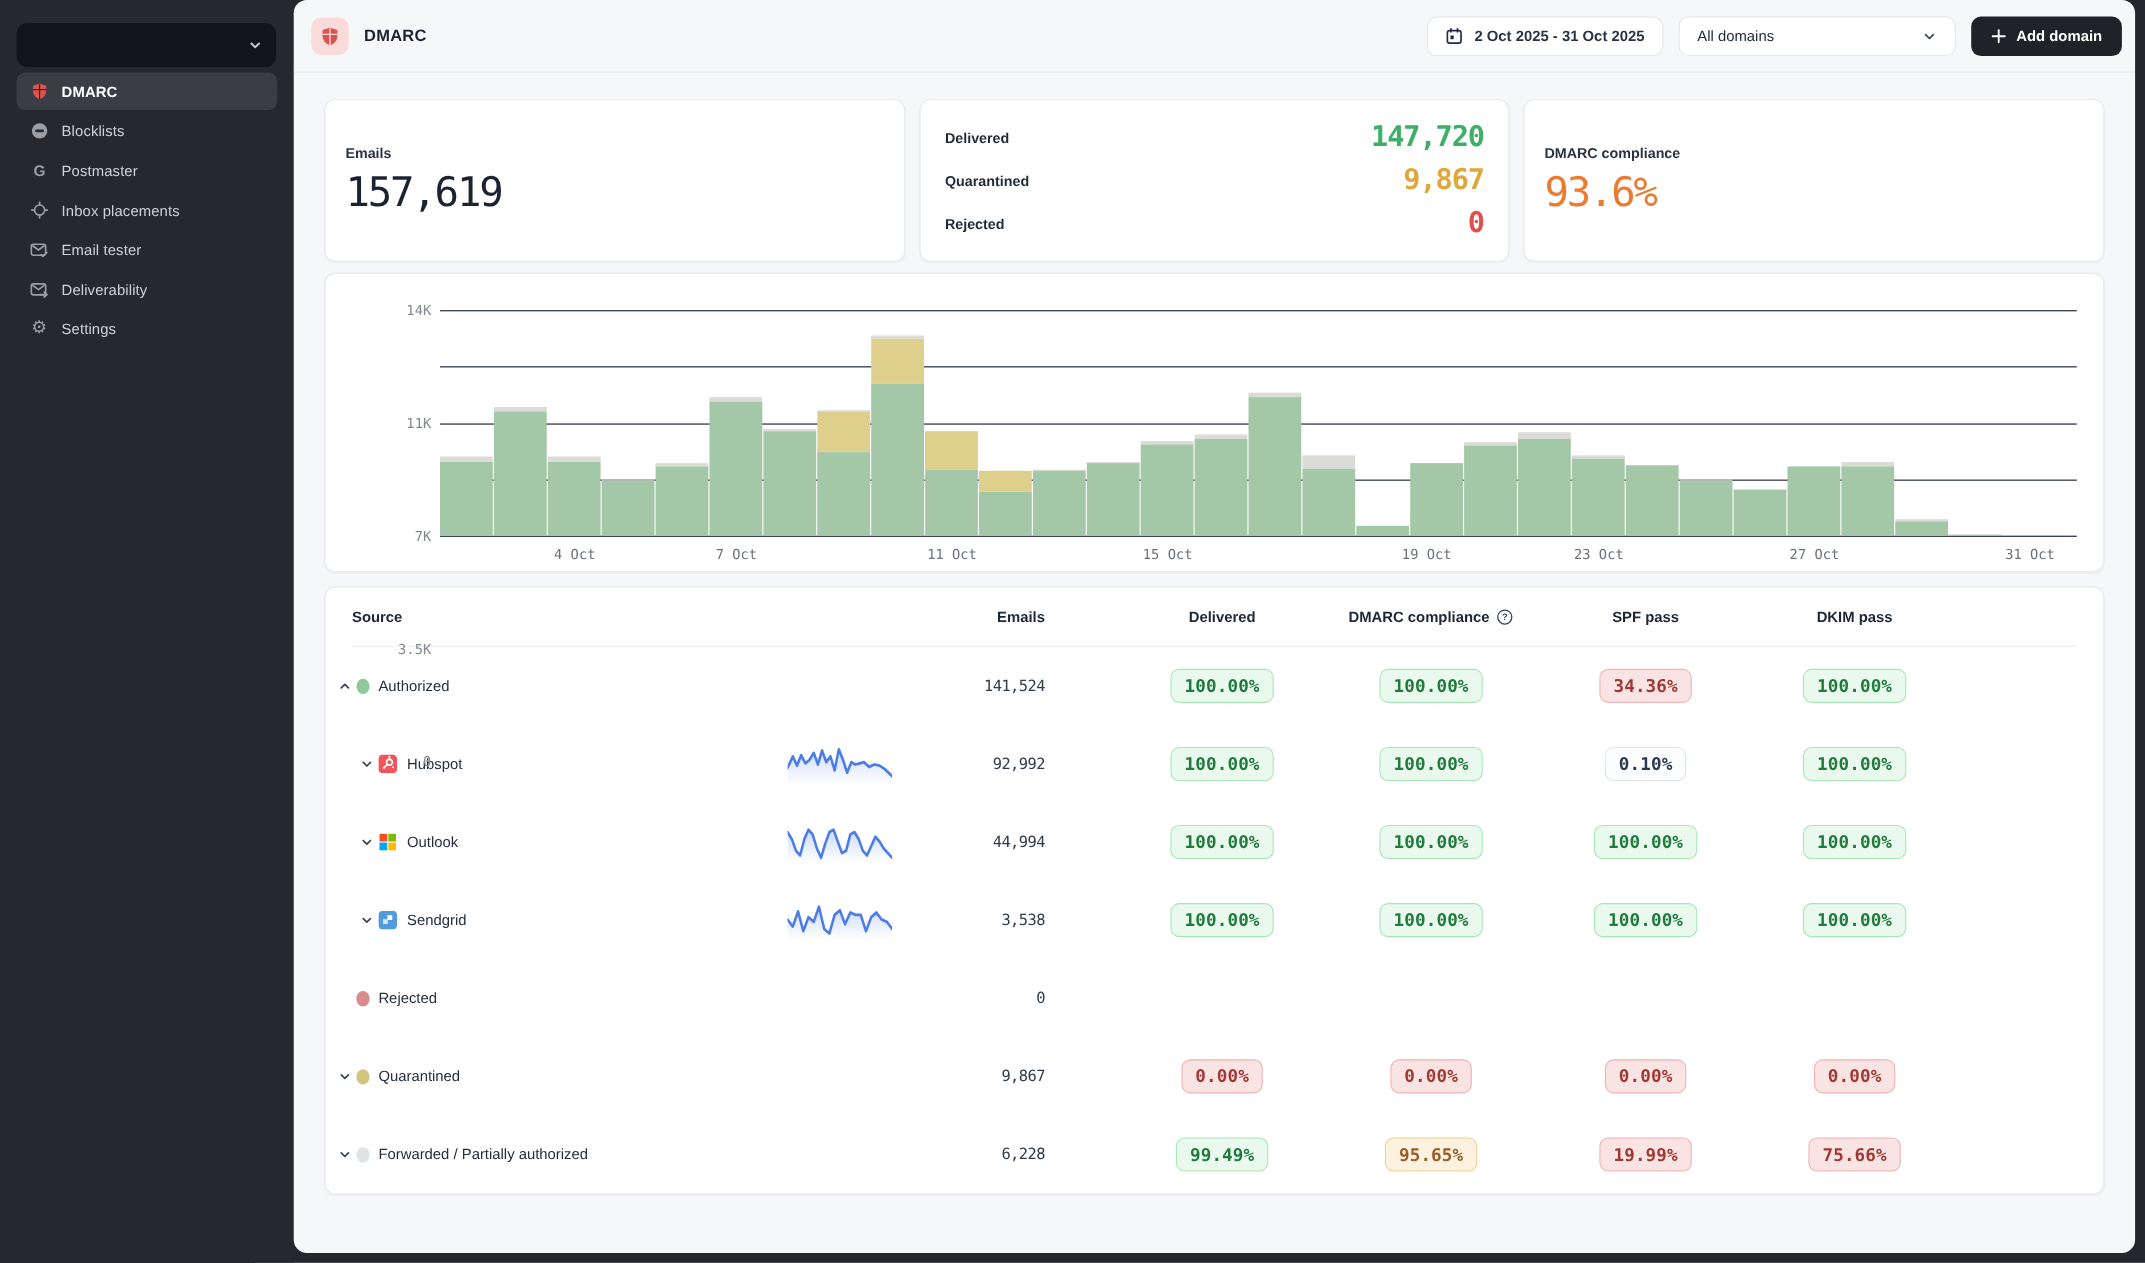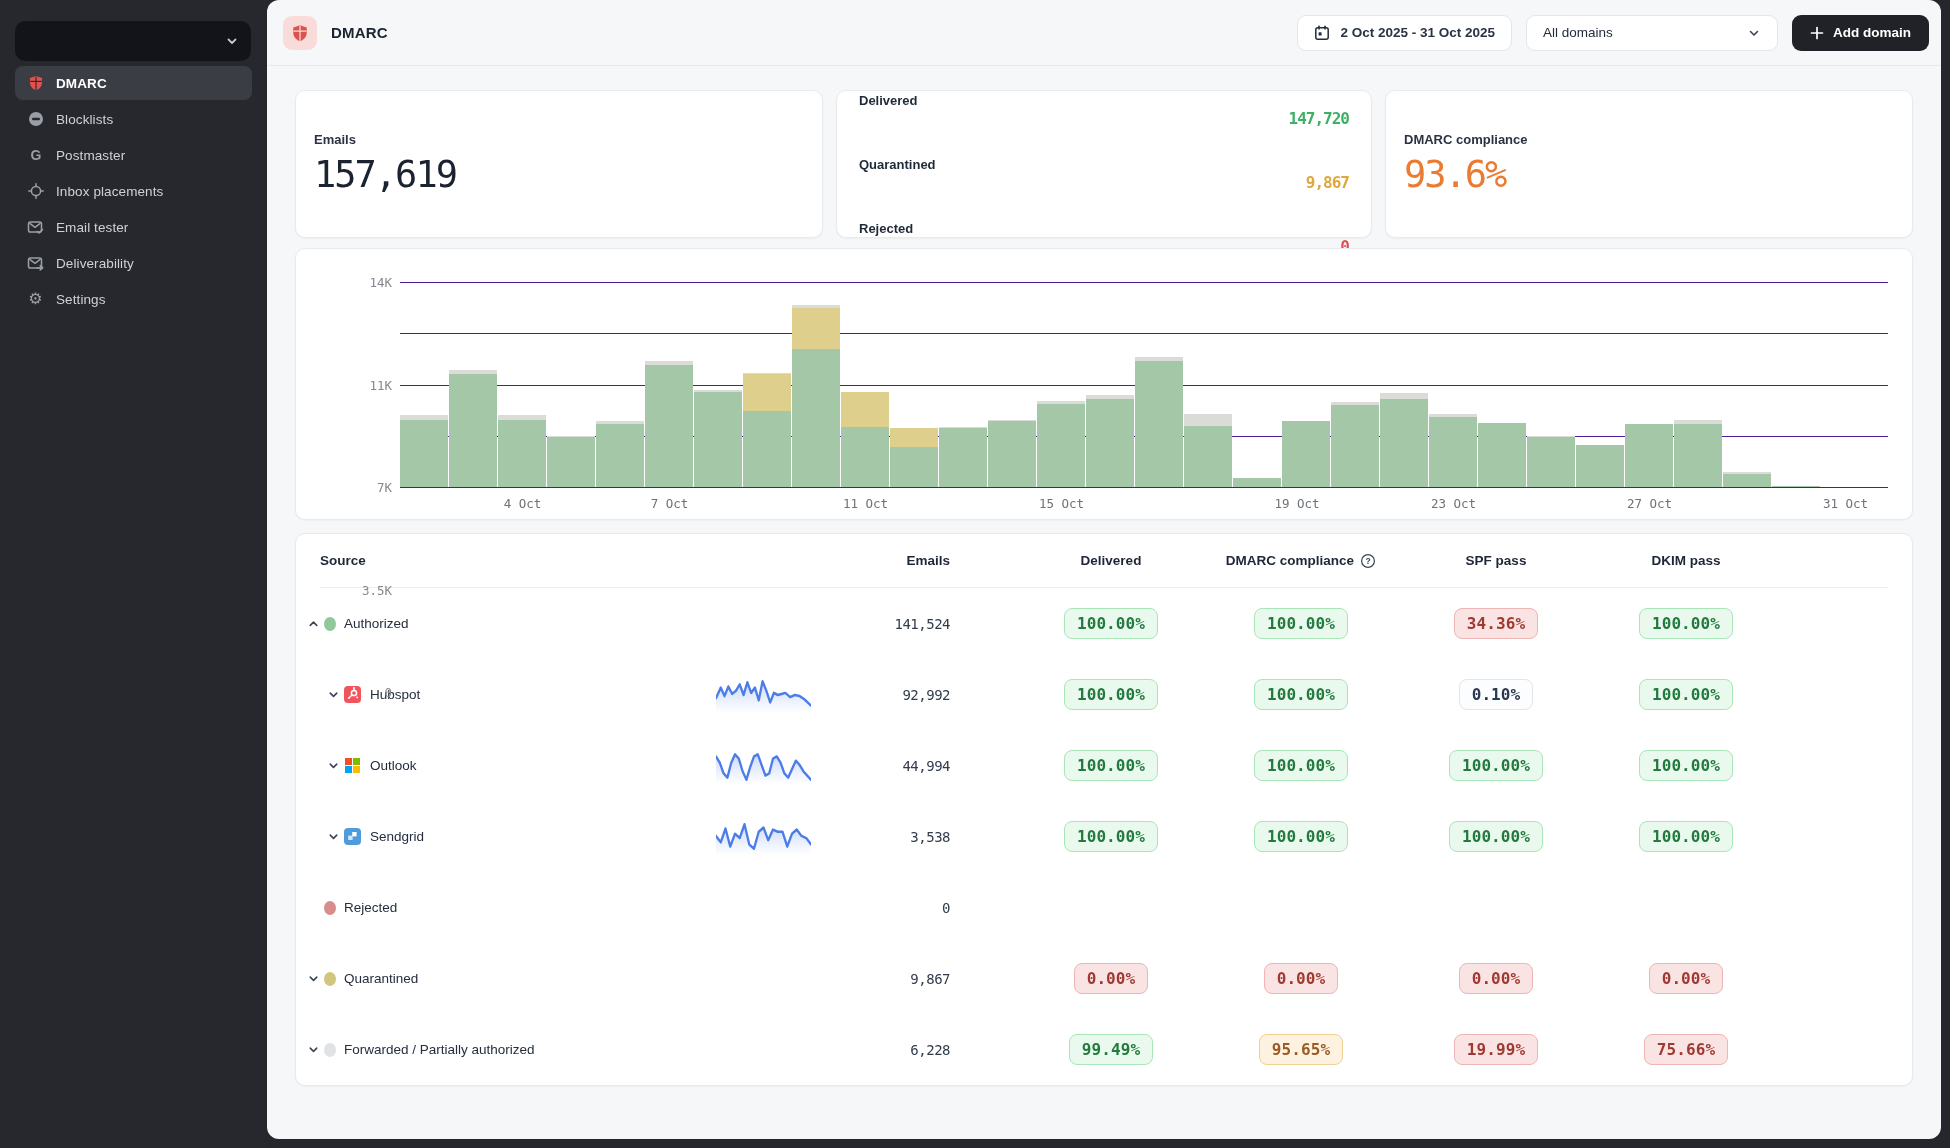--- a/index.html
+++ b/index.html
@@ -34,26 +34,26 @@
   
   .cards { display:flex; gap:13px; }
   .card { background:#fff; border:1px solid #e8eaed; border-radius:10px; box-shadow:0 1px 2px rgba(16,24,40,.04); }
   .stat-card { flex:1; height:148px; padding:22px 18px; display:flex; flex-direction:column; justify-content:center; }
   .stat-label { font-size:13px; font-weight:700; color:#2b3342; }
   .stat-big { font-size:37px; font-weight:400; letter-spacing:-2px; color:#1b2330; margin-top:6px; }
   .stat-big.orange { color:#ea7c32; }
   .break-card { flex:1; height:148px; padding:16px 22px; display:flex; flex-direction:column; justify-content:center; gap:9px; }
   .break-row { display:flex; align-items:center; justify-content:space-between; }
   .break-label { font-size:13px; font-weight:700; color:#1f2937; }
-  .break-val { font-size:16px; font-weight:700; letter-spacing:-1px;margin-top:36px; }
+  .break-val { font-size:26px; font-weight:700; letter-spacing:-1px; }
 
   
   .chart-card { margin-top:10px; height:272px; position:relative; }
   .plot { position:absolute; left:104px; right:24px; top:33px; height:205px; }
-  .gridline { position:absolute; left:0; right:0; height:1px; background:#4c1d95; }
+  .gridline { position:absolute; left:0; right:0; height:1px; background:#0f172a; }
   .ylabel { position:absolute; right:calc(100% + 8px); transform:translateY(-50%); font-family:"DejaVu Sans Mono", monospace; font-size:12.5px; color:#85898f; white-space:nowrap; }
   .bars { position:absolute; left:0; bottom:0; height:205px; display:flex; align-items:flex-end; }
   .bar { width:48px; margin-right:1px; display:flex; flex-direction:column-reverse; }
   .seg { width:100%; }
   .xlabel { position:absolute; top:calc(100% + 9px); transform:translateX(-50%); font-family:"DejaVu Sans Mono", monospace; font-size:12.5px; color:#6d7279; white-space:nowrap; }
 
   
   .table-card { margin-top:13px; padding:0 24px; }
   .trow { display:grid; grid-template-columns:396px 110px 150px 40px 190px 190px 200px 180px 1fr; align-items:center; }
   .thead { height:54px; border-bottom:1px solid #ebedf0; }

